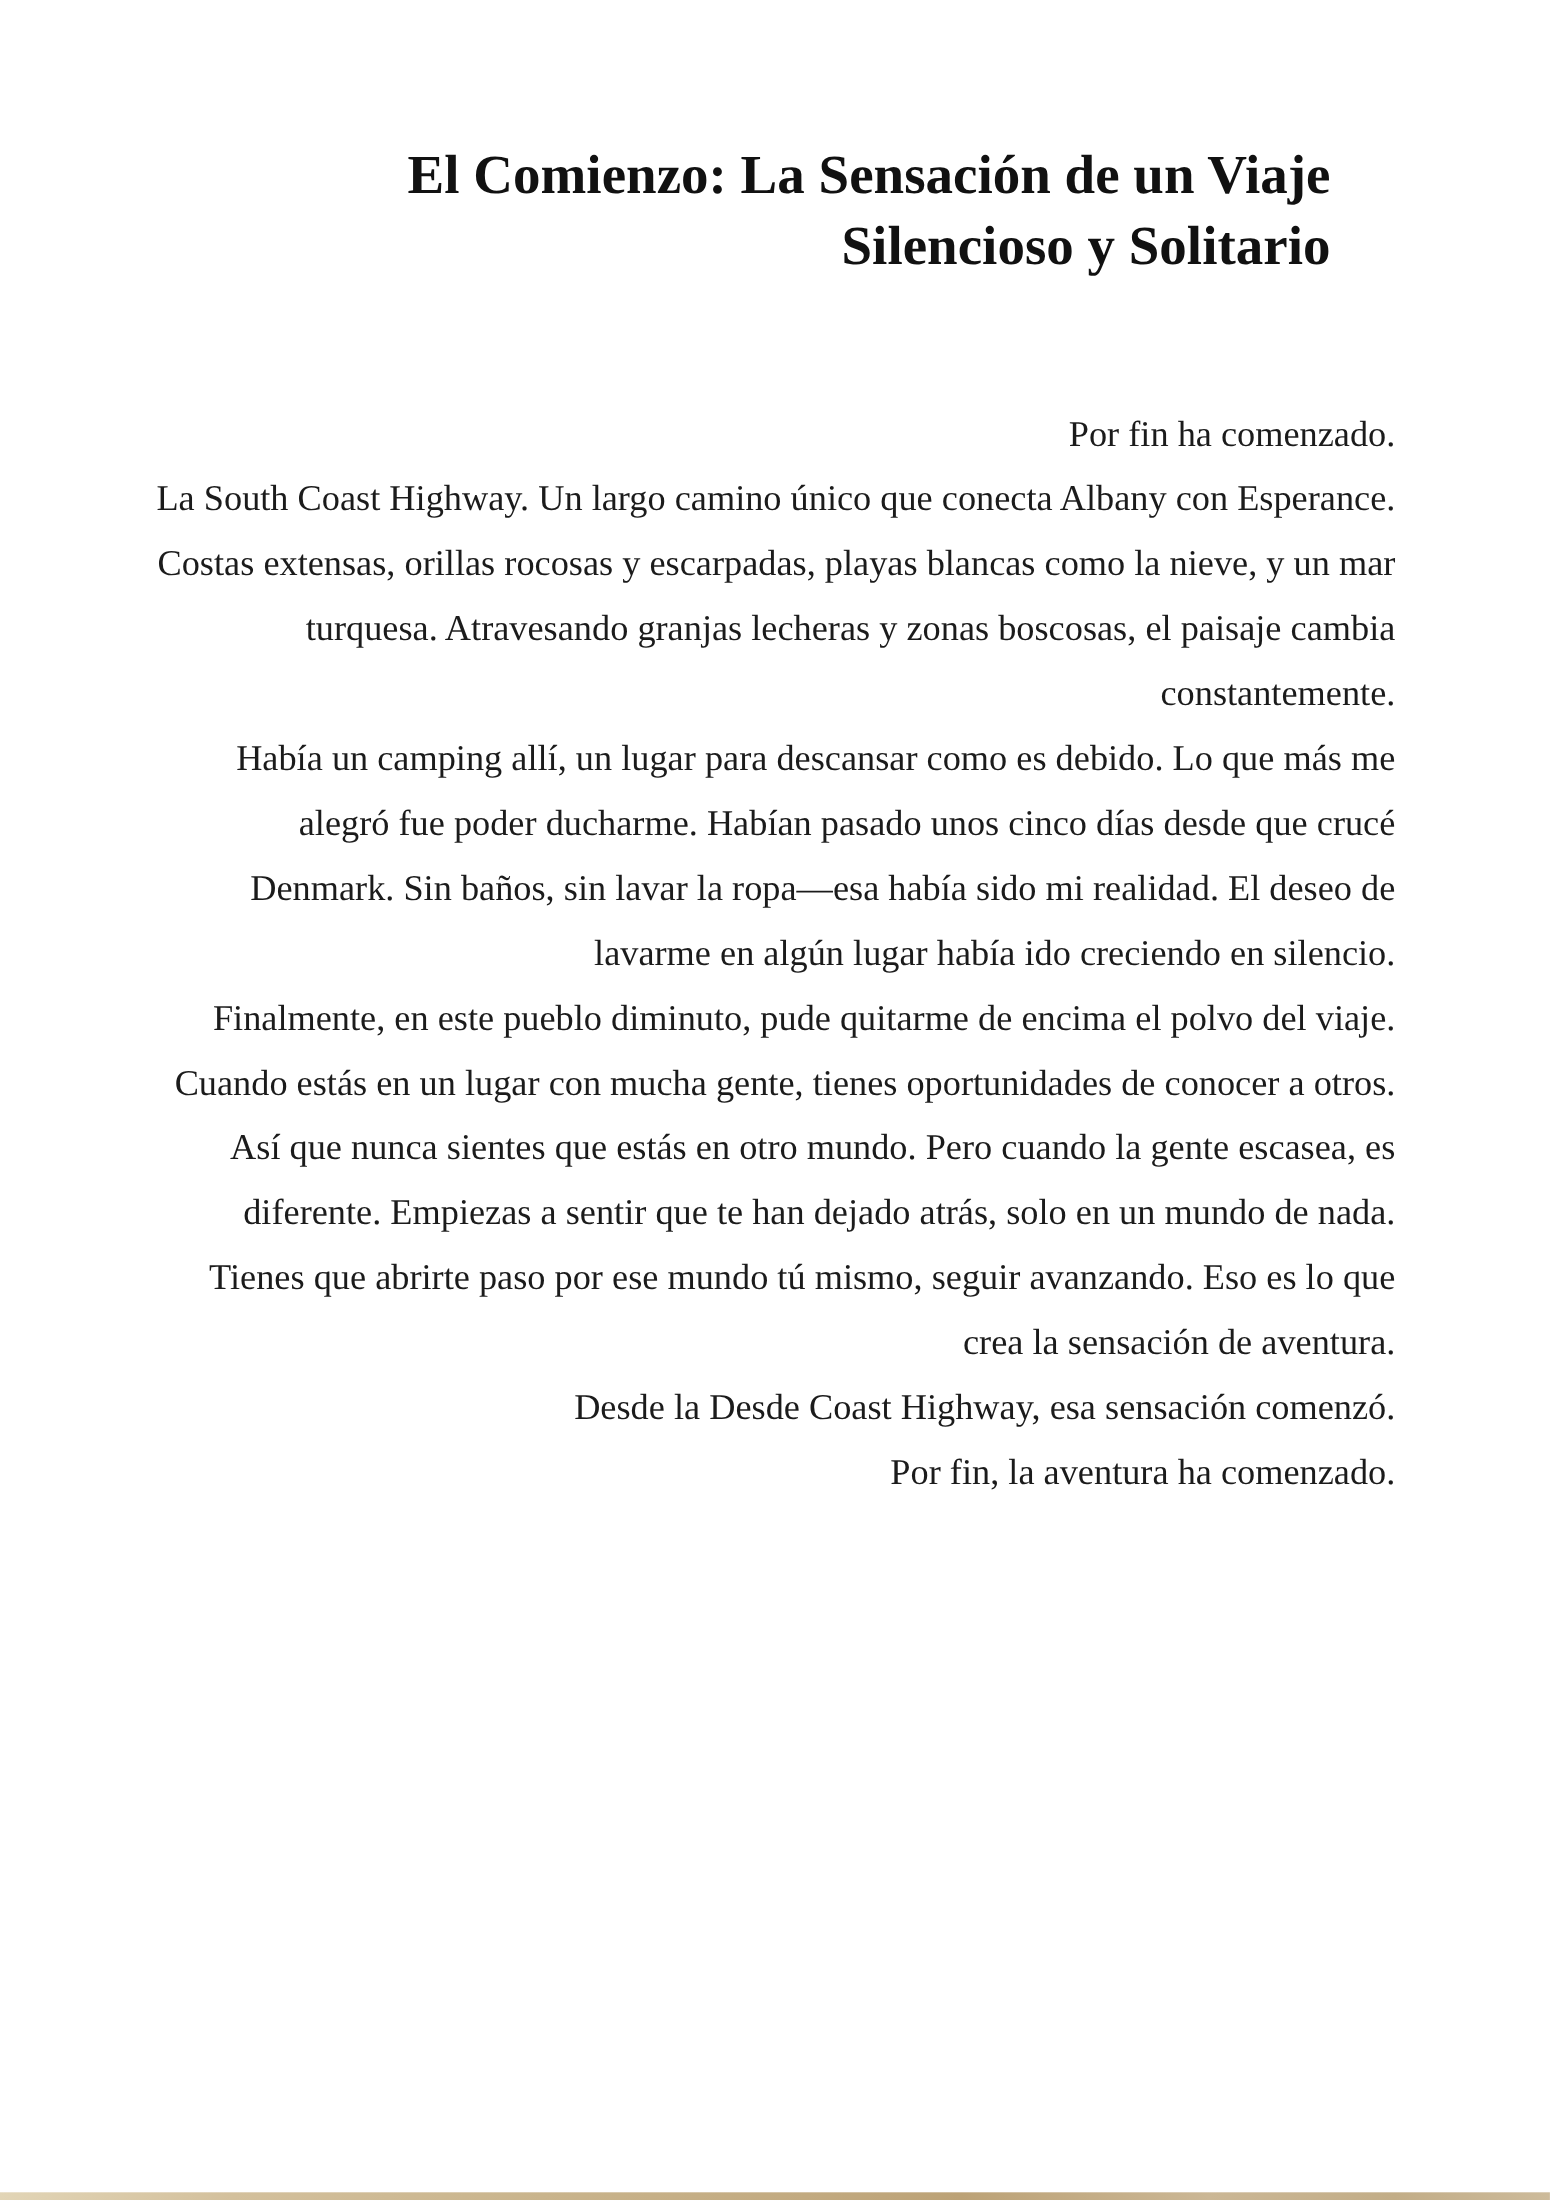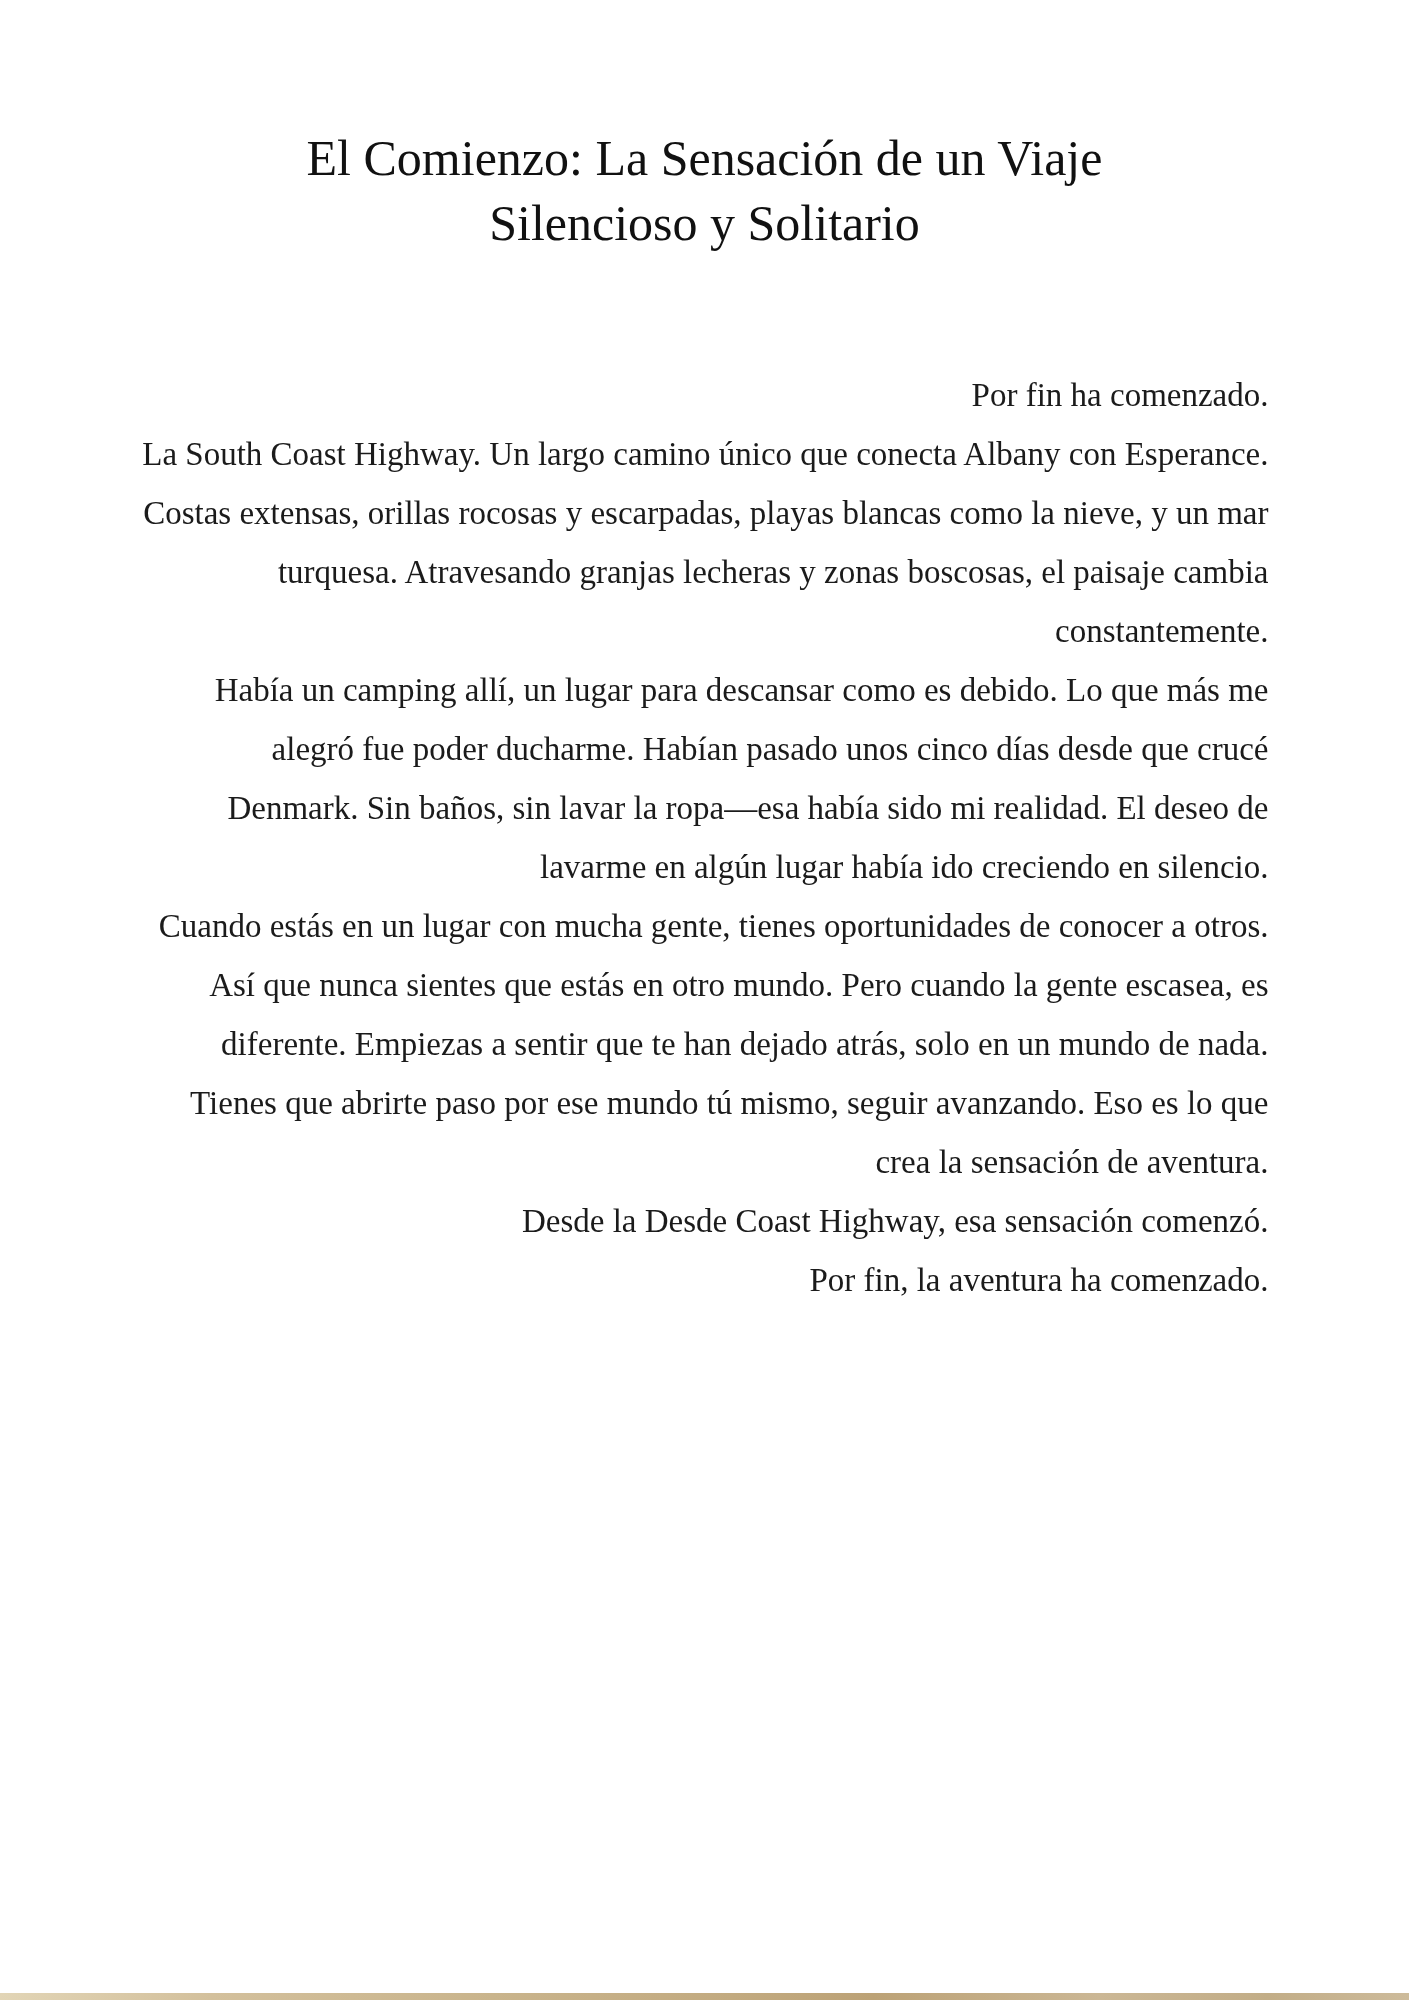--- a/index.html
+++ b/index.html
@@ -14,24 +14,24 @@
     overflow: hidden;
     font-family: "Liberation Serif", serif;
   }
   .page {
     width: 1128px;
     margin: 0 auto;
     padding-top: 126px;
   }
   .article-title {
     font-family: "Liberation Serif", serif;
-    font-weight: normal;
+    font-weight: bold;
     font-size: 50px;
     line-height: 1.3;
-    text-align: center;
+    text-align: right;
     color: #111111;
     margin: 0 auto 110px auto;
     max-width: 1010px;
   }
   .article-body p {
     font-family: "Liberation Serif", serif;
     font-size: 33px;
     line-height: 59px;
     color: #1b1b1b;
     margin: 0;
@@ -57,19 +57,20 @@
 </head>
 <body>
 
 <div class="page">
   <h1 class="article-title">El Comienzo: La Sensación de un Viaje Silencioso y Solitario</h1>
 
   <div class="article-body">
     <p>Por fin ha comenzado.</p>
     <p>La South Coast Highway. Un largo camino único que conecta Albany con Esperance. Costas extensas, orillas rocosas y escarpadas, playas blancas como la nieve, y un mar turquesa. Atravesando granjas lecheras y zonas boscosas, el paisaje cambia constantemente.</p>
     <p>Había un camping allí, un lugar para descansar como es debido. Lo que más me alegró fue poder ducharme. Habían pasado unos cinco días desde que crucé Denmark. Sin baños, sin lavar la ropa—esa había sido mi realidad. El deseo de lavarme en algún lugar había ido creciendo en silencio.</p>
+    <p>Finalmente, en este pueblo diminuto, pude quitarme de encima el polvo del viaje.</p>
     <p>Cuando estás en un lugar con mucha gente, tienes oportunidades de conocer a otros. Así que nunca sientes que estás en otro mundo. Pero cuando la gente escasea, es diferente. Empiezas a sentir que te han dejado atrás, solo en un mundo de nada. Tienes que abrirte paso por ese mundo tú mismo, seguir avanzando. Eso es lo que crea la sensación de aventura.</p>
     <p>Desde la Desde Coast Highway, esa sensación comenzó.</p>
     <p>Por fin, la aventura ha comenzado.</p>
   </div>
 </div>
 
 <div class="photo-top-edge"></div>
 
 </body></html>

